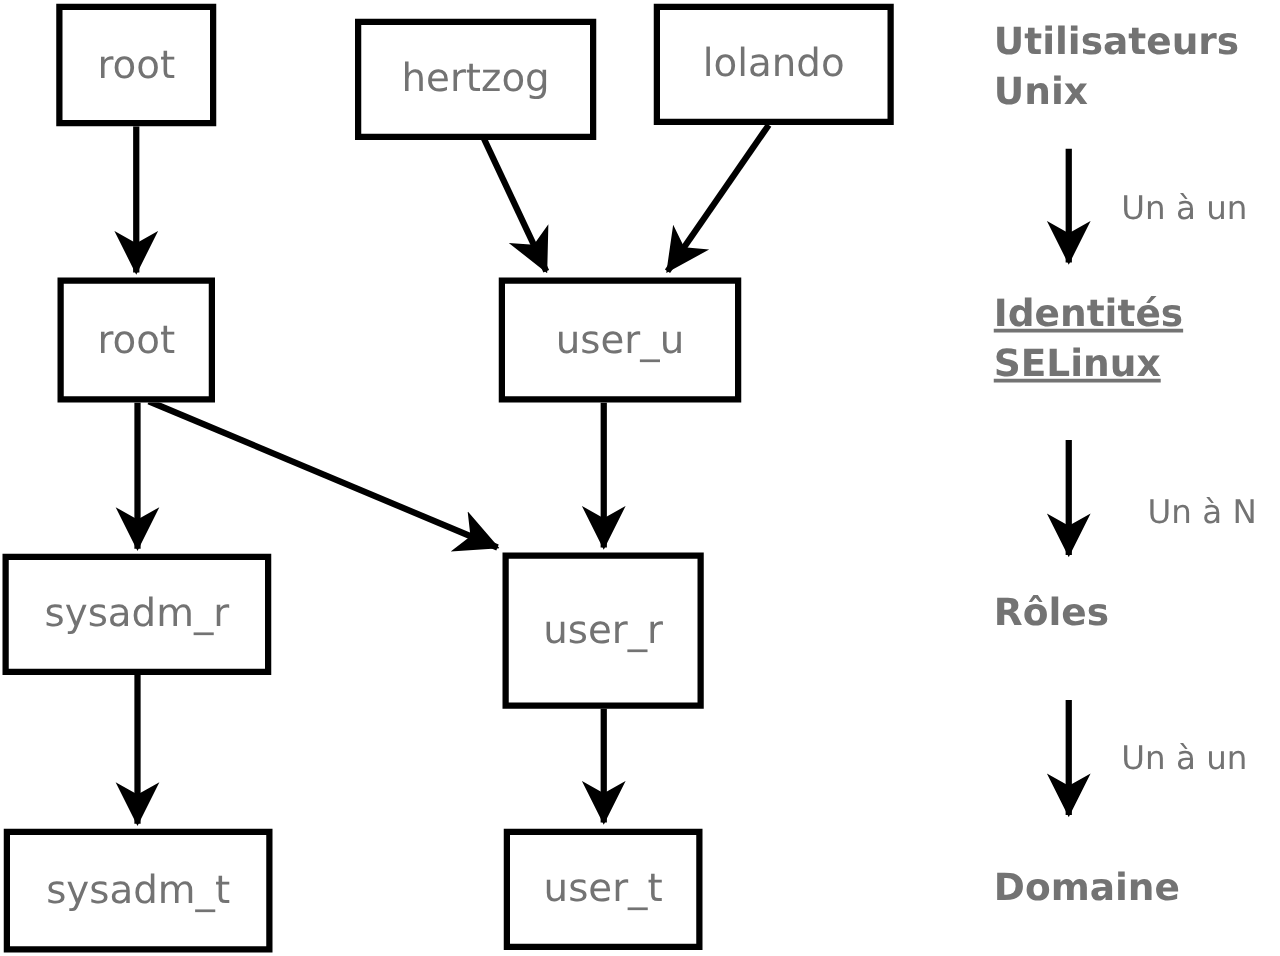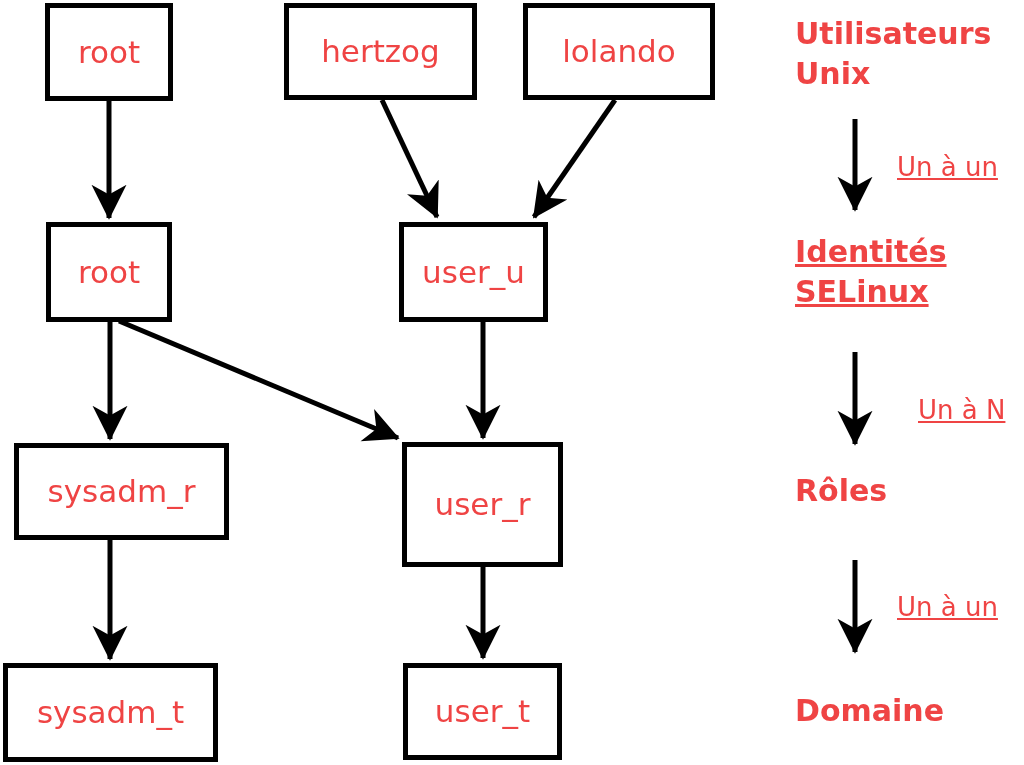--- a/index.html
+++ b/index.html
@@ -6,21 +6,21 @@
     margin: 0;
     padding: 0;
     background: #ffffff;
   }
   .stage {
     position: relative;
     width: 1024px;
     height: 765px;
     background: #ffffff;
     font-family: "DejaVu Sans", sans-serif;
-    color: #ef4444;
+    color: #737373;
     overflow: hidden;
   }
   .arrows {
     position: absolute;
     left: 0;
     top: 0;
     width: 1024px;
     height: 765px;
   }
   .arrows line {
@@ -44,30 +44,29 @@
     font-weight: bold;
     font-size: 30px;
     line-height: 40px;
     white-space: pre-line;
   }
   .arrow-label {
     position: absolute;
     font-size: 26px;
     line-height: 31px;
     white-space: nowrap;
-    text-decoration: underline;
   }
 
   
   #n-root-unix   { left: 45px;  top: 3px;   width: 128px; height: 98px; }
-  #n-hertzog     { left: 284px; top: 3px;   width: 193px; height: 97px; }
+  #n-hertzog     { left: 284px; top: 15px;   width: 193px; height: 97px; }
   #n-lolando     { left: 523px; top: 3px;   width: 192px; height: 97px; }
   #n-root-se     { left: 46px;  top: 222px; width: 126px; height: 100px; }
-  #n-user-u      { left: 399px; top: 222px; width: 149px; height: 100px; }
-  #n-sysadm-r    { left: 14px;   top: 443px; width: 215px; height: 97px; }
+  #n-user-u      { left: 399px; top: 222px; width: 194px; height: 100px; }
+  #n-sysadm-r    { left: 2px;   top: 443px; width: 215px; height: 97px; }
   #n-user-r      { left: 402px; top: 442px; width: 161px; height: 125px; }
   #n-sysadm-t    { left: 3px;   top: 663px; width: 215px; height: 99px; }
   #n-user-t      { left: 403px; top: 663px; width: 159px; height: 97px; }
 
   
   #lg-users      { left: 795px; top: 14px; }
   #lg-identities { left: 795px; top: 232px; text-decoration: underline; }
   #lg-roles      { left: 795px; top: 471px; }
   #lg-domain     { left: 795px; top: 691px; }
   #al-one2one-a  { left: 897px; top: 152px; }

